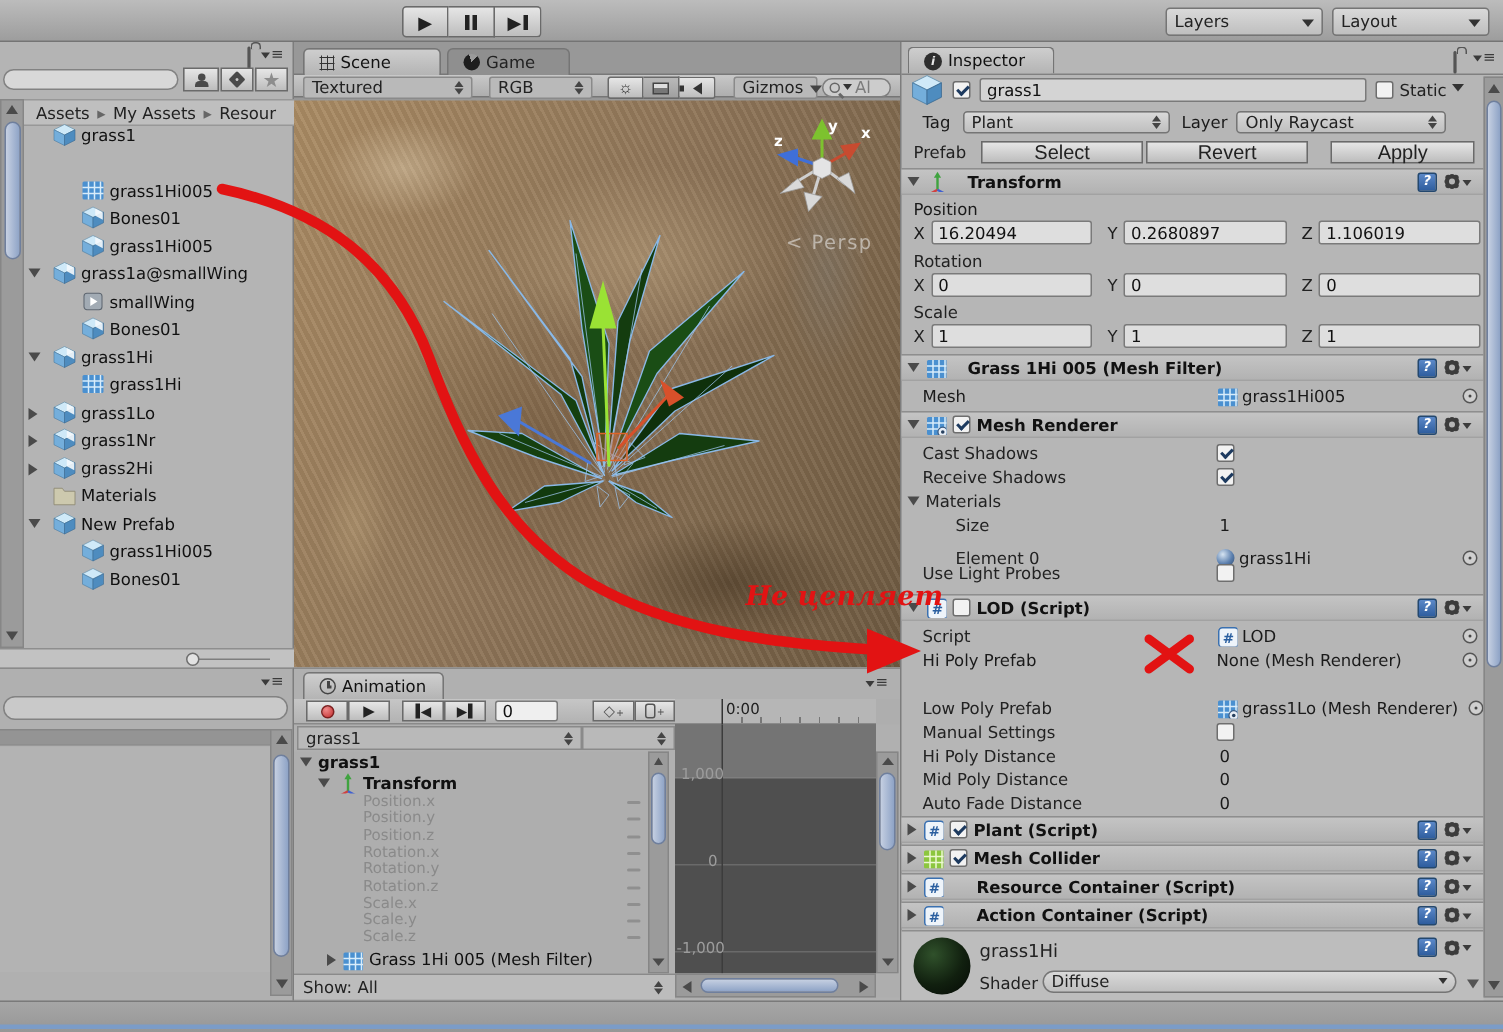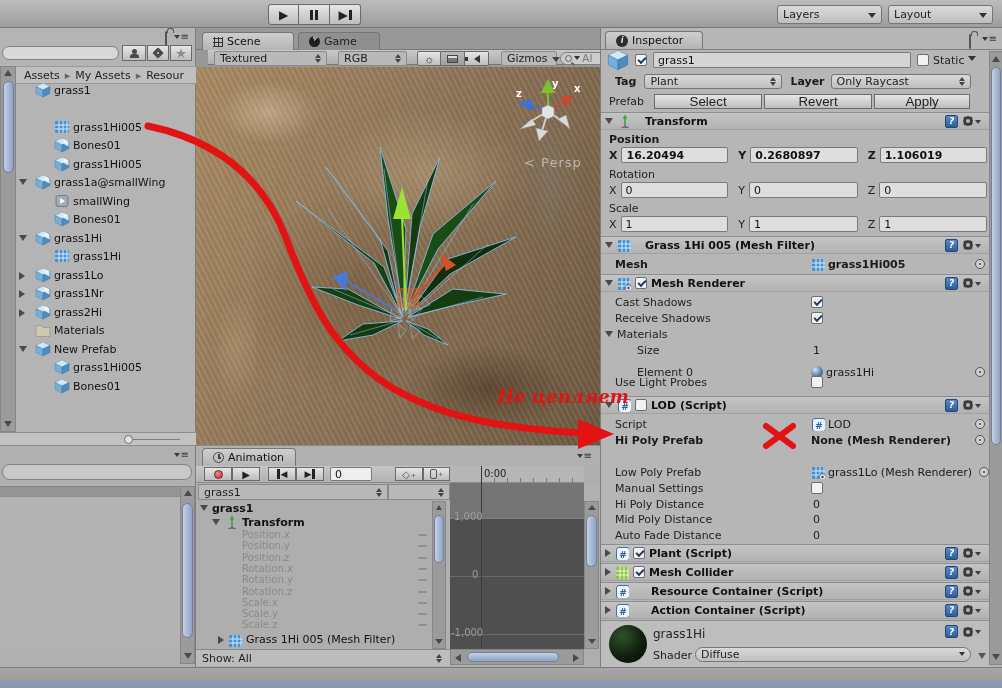--- a/index.html
+++ b/index.html
@@ -84,21 +84,21 @@
 
 .irow{position:absolute;left:0;width:388px;height:16px;display:flex;align-items:center}
 .irow .l14{margin-left:14px}
 .irow .l36{margin-left:36px}
 .vcol{position:absolute;left:210px;display:flex;align-items:center;gap:3px}
 .pickr{position:absolute;right:4px}
 .chead{position:absolute;left:0;width:388px;height:18px;background:linear-gradient(#c4c4c4,#b2b2b2);border-top:1px solid #8e8e8e;border-bottom:1px solid #a2a2a2;display:flex;align-items:center;gap:4px;padding-left:4px;font-weight:bold;color:#111}
 .xyz{position:absolute;left:8px;width:378px;display:flex;gap:10px}
 .xyz .g{flex:1;display:flex;align-items:center;gap:4px}
 .xyz .fld{flex:1}
-.b{font-weight:bold}
+.b{font-weight:normal}
 
 .arow{position:absolute;left:0;width:236px;display:flex;align-items:center;color:#8a8a8a;font-size:10px;height:11px}
 .arow .dash{position:absolute;left:222px}
 .ground{background:
  radial-gradient(closest-side at 18% 12%,rgba(255,242,214,.30),transparent 70%),
  radial-gradient(closest-side at 72% 85%,rgba(35,22,8,.35),transparent 75%),
  radial-gradient(closest-side at 88% 30%,rgba(125,150,175,.15),transparent 60%),
  radial-gradient(closest-side at 40% 60%,rgba(80,55,28,.28),transparent 70%),
  radial-gradient(closest-side at 58% 28%,rgba(232,208,165,.25),transparent 60%),
  radial-gradient(closest-side at 10% 75%,rgba(220,195,150,.20),transparent 55%),
@@ -345,21 +345,21 @@
   <div class="abs" style="left:0;top:0;width:404px;height:22px;border-bottom:1px solid #787878">
     <div class="abs tab" style="left:6px;top:4px;width:92px">
         <i class="gridglyph"></i>
         <span>Scene</span>
       </div>
     <div class="abs tab off" style="left:102px;top:4px;width:82px">
         <i class="gameic"></i>
         <span>Game</span>
       </div>
   </div>
-  <div class="abs" style="left:12px;top:22px;width:404px;height:15px;background:linear-gradient(#c8c8c8,#aeaeae);border-bottom:1px solid #767676">
+  <div class="abs" style="left:0;top:22px;width:404px;height:15px;background:linear-gradient(#c8c8c8,#aeaeae);border-bottom:1px solid #767676">
     <div class="abs flatpop" style="left:6px;top:1px;width:113px;height:15px;border-radius:2px">
         <span>Textured</span>
         <i class="ud"></i>
       </div>
     <div class="abs flatpop" style="left:130px;top:1px;width:69px;height:15px;border-radius:2px">
         <span>RGB</span>
         <i class="ud"></i>
       </div>
     <button class="abs btn" style="left:209px;top:1px;width:24px;height:15px;border-radius:2px 0 0 2px;font-size:11px;color:#333">
         <span>☼</span>
@@ -635,21 +635,21 @@
   </div>
 
   <div class="irow" style="top:65px">
     <span class="lbl" style="margin-left:8px">Prefab</span>
     <button class="btn" style="margin-left:10px;width:108px;height:15px">
         <span>Select</span>
       </button>
     <button class="btn" style="margin-left:2px;width:108px;height:15px">
         <span>Revert</span>
       </button>
-    <button class="btn" style="margin-left:2px;width:96px;height:15px">
+    <button class="btn" style="margin-left:15px;width:96px;height:15px">
         <span>Apply</span>
       </button>
   </div>
 
   <div class="chead" style="top:84px">
     <i class="tri td"></i>
     <svg class="ic14">
         <use href="#iaxis"></use>
       </svg>
     <span style="margin-left:10px">Transform</span>

